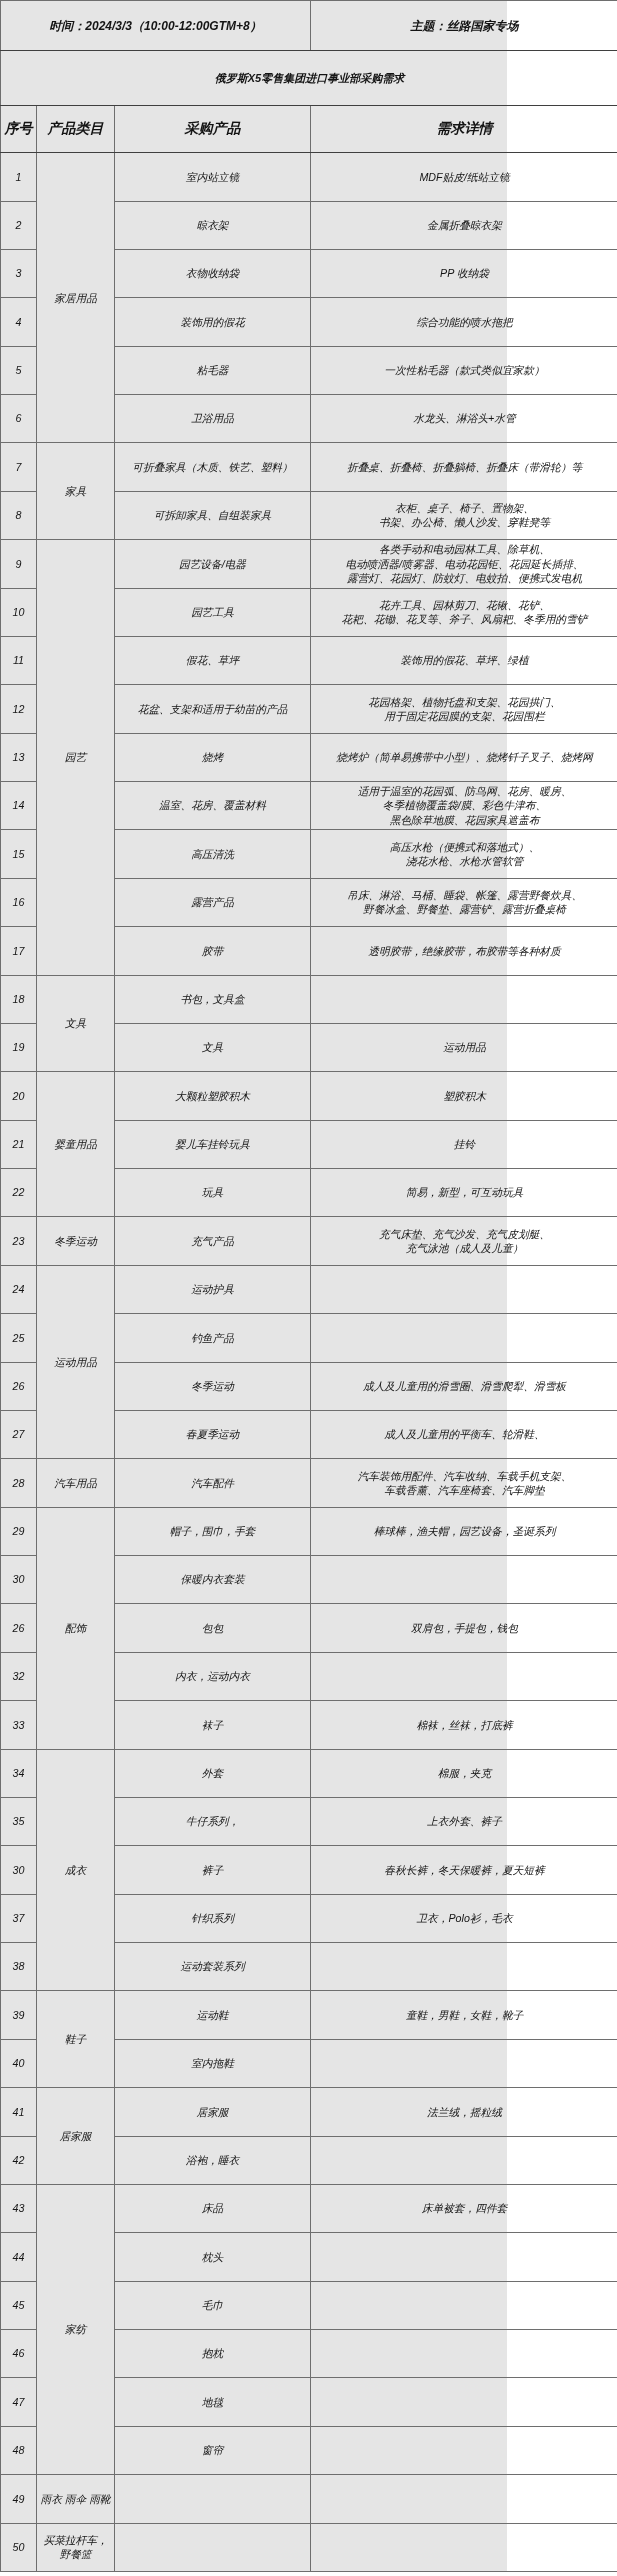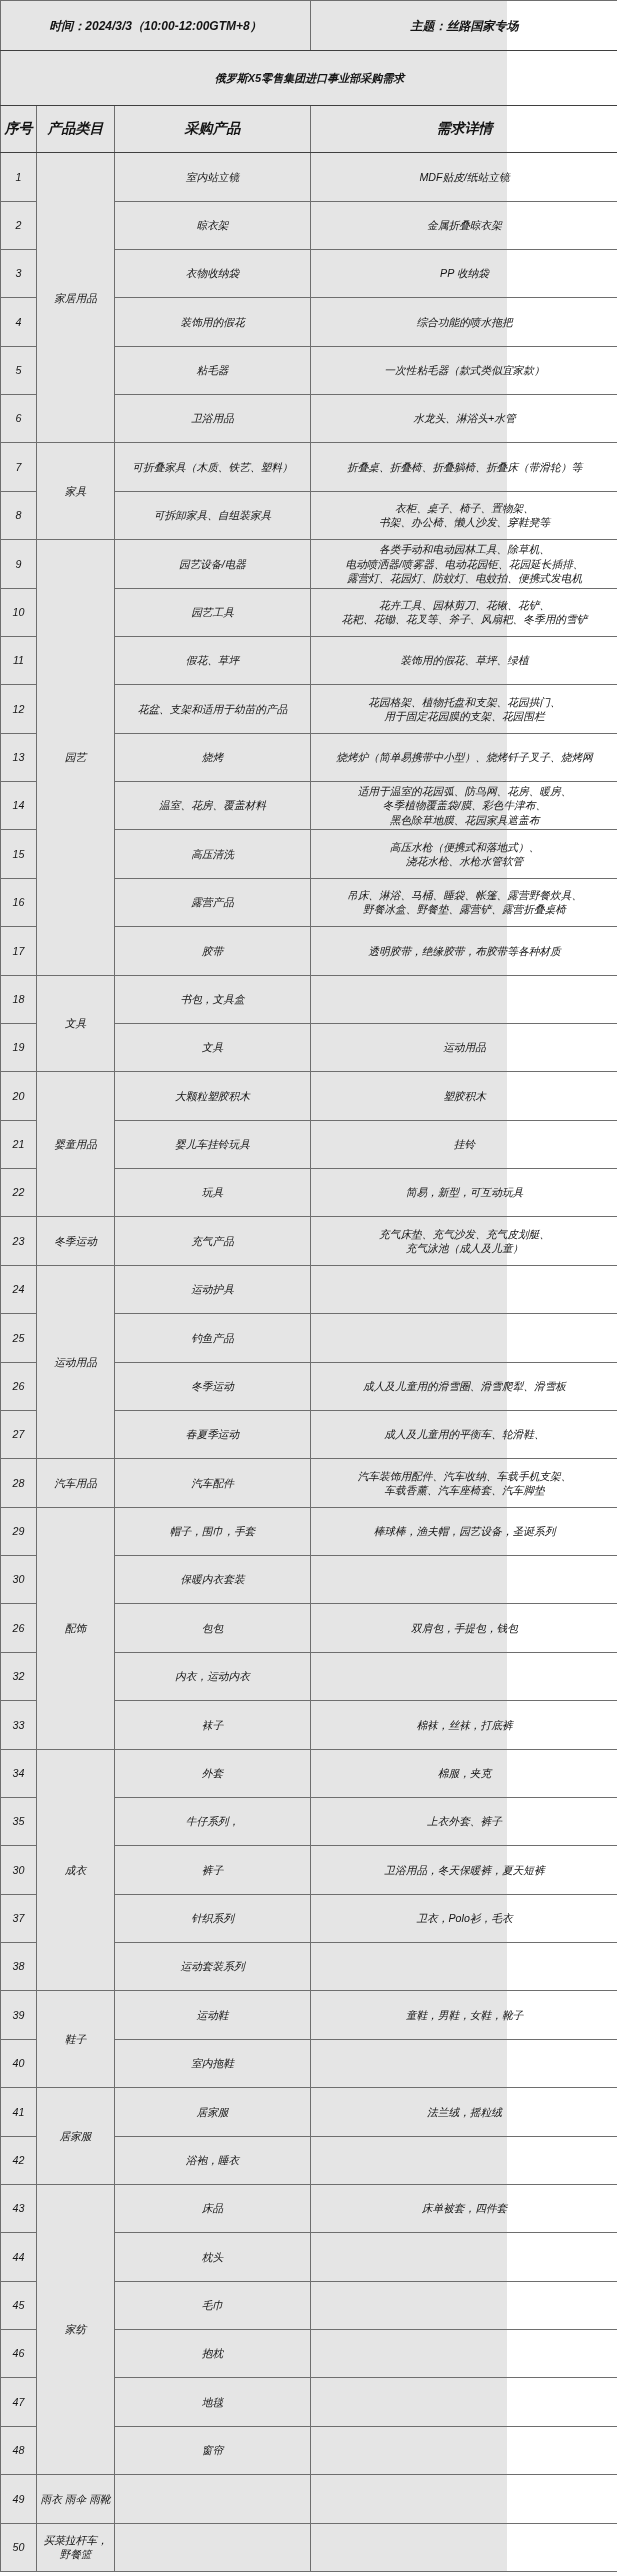--- a/index.html
+++ b/index.html
@@ -264,21 +264,21 @@
           <td class="detail-cell">棉服，夹克</td>
         </tr>
         <tr>
           <td>35</td>
           <td class="product-cell">牛仔系列，</td>
           <td class="detail-cell">上衣外套、裤子</td>
         </tr>
         <tr>
           <td>30</td>
           <td class="product-cell">裤子</td>
-          <td class="detail-cell">卫浴用品，冬天保暖裤，夏天短裤</td>
+          <td class="detail-cell">春秋长裤，冬天保暖裤，夏天短裤</td>
         </tr>
         <tr>
           <td>37</td>
           <td class="product-cell">针织系列</td>
           <td class="detail-cell">卫衣，Polo衫，毛衣</td>
         </tr>
         <tr>
           <td>38</td>
           <td class="product-cell">运动套装系列</td>
           <td class="detail-cell"></td>

